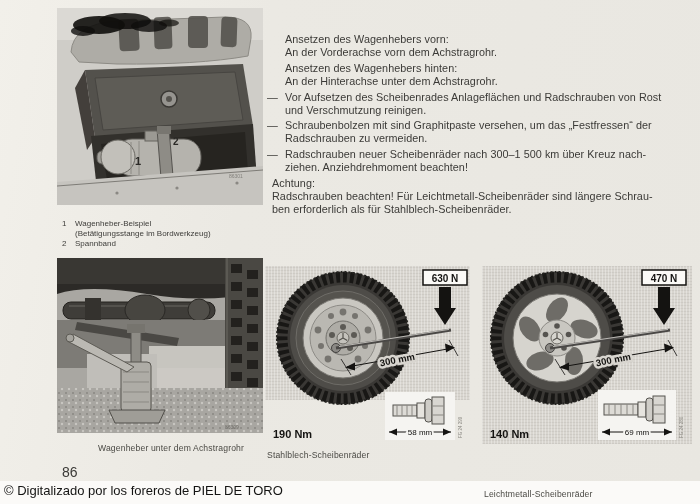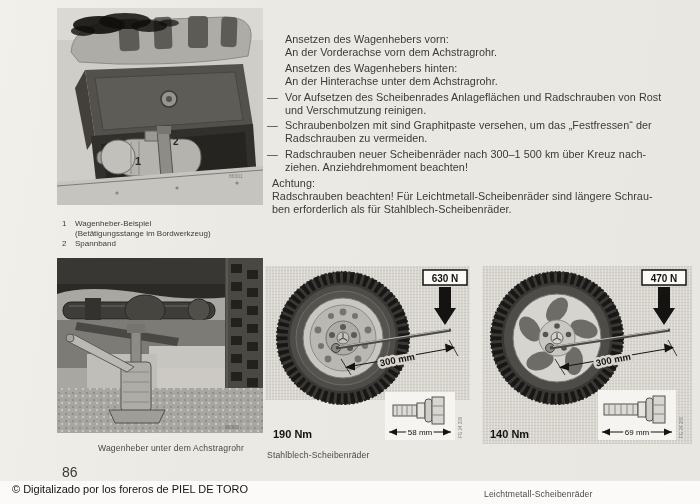--- a/index.html
+++ b/index.html
@@ -22,21 +22,21 @@
     background-image:
       repeating-linear-gradient(90deg,rgba(255,255,255,.30) 0 1px,transparent 1px 3px),
       repeating-linear-gradient(0deg,rgba(150,147,140,.16) 0 1px,transparent 1px 3px);}
   .panel svg{display:block;}
   .figcap{position:absolute;font-size:8.6px;color:#4a4944;letter-spacing:.15px;}
   
   .legend{position:absolute;left:62px;top:219px;font-size:8px;line-height:10px;color:#3d3c39;}
   .legend-row{display:flex;}
   .lnum{flex:0 0 13px;}
   .pagenum{position:absolute;left:62px;top:464px;font-size:14px;color:#3a3936;}
-  .footer{position:absolute;left:12px;top:483px;font-size:11px;color:#141413;}
+  .footer{position:absolute;left:4px;top:483px;font-size:13px;color:#141413;}
   svg text{font-family:"Liberation Sans","DejaVu Sans",sans-serif;}
 </style>
 </head>
 <body>
 
 <div class="screen">
   <div class="page">
 
     <svg class="photo" style="left:57px;top:8px;" width="206" height="197" viewBox="0 0 206 197">
       <rect x="0" y="0" width="206" height="197" fill="#cfcdc8"></rect>

